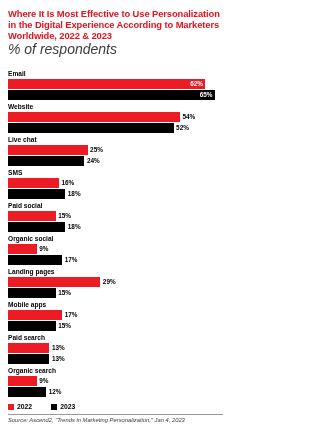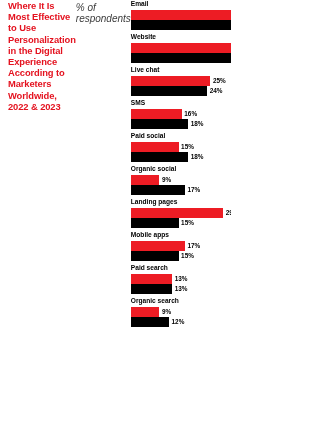--- a/index.html
+++ b/index.html
@@ -15,38 +15,38 @@
     overflow: hidden;
     position: relative;
   }
   .card {
     width: 231px;
     height: 424px;
     box-sizing: border-box;
     padding: 0 8px;
     position: relative;
     display: flex;
-    flex-direction: row;
+    flex-direction: column;
   }
   .top-rule {
     height: 3px;
     background: #000000;
     margin: 3px 0 5px 0;
   }
   .title {
     color: #e4121f;
     font-size: 9.4px;
     font-weight: bold;
     line-height: 11.2px;
     letter-spacing: -0.1px;
     margin: 0;
   }
   .subtitle {
     color: #3b3b3b;
-    font-size: 10px;
+    font-size: 14px;
     font-style: italic;
     line-height: 11px;
     margin: 2px 0 11px 0;
   }
   .sub-rule {
     height: 1px;
     background: #bdbdbd;
     margin-bottom: 4px;
   }
   .plot {

